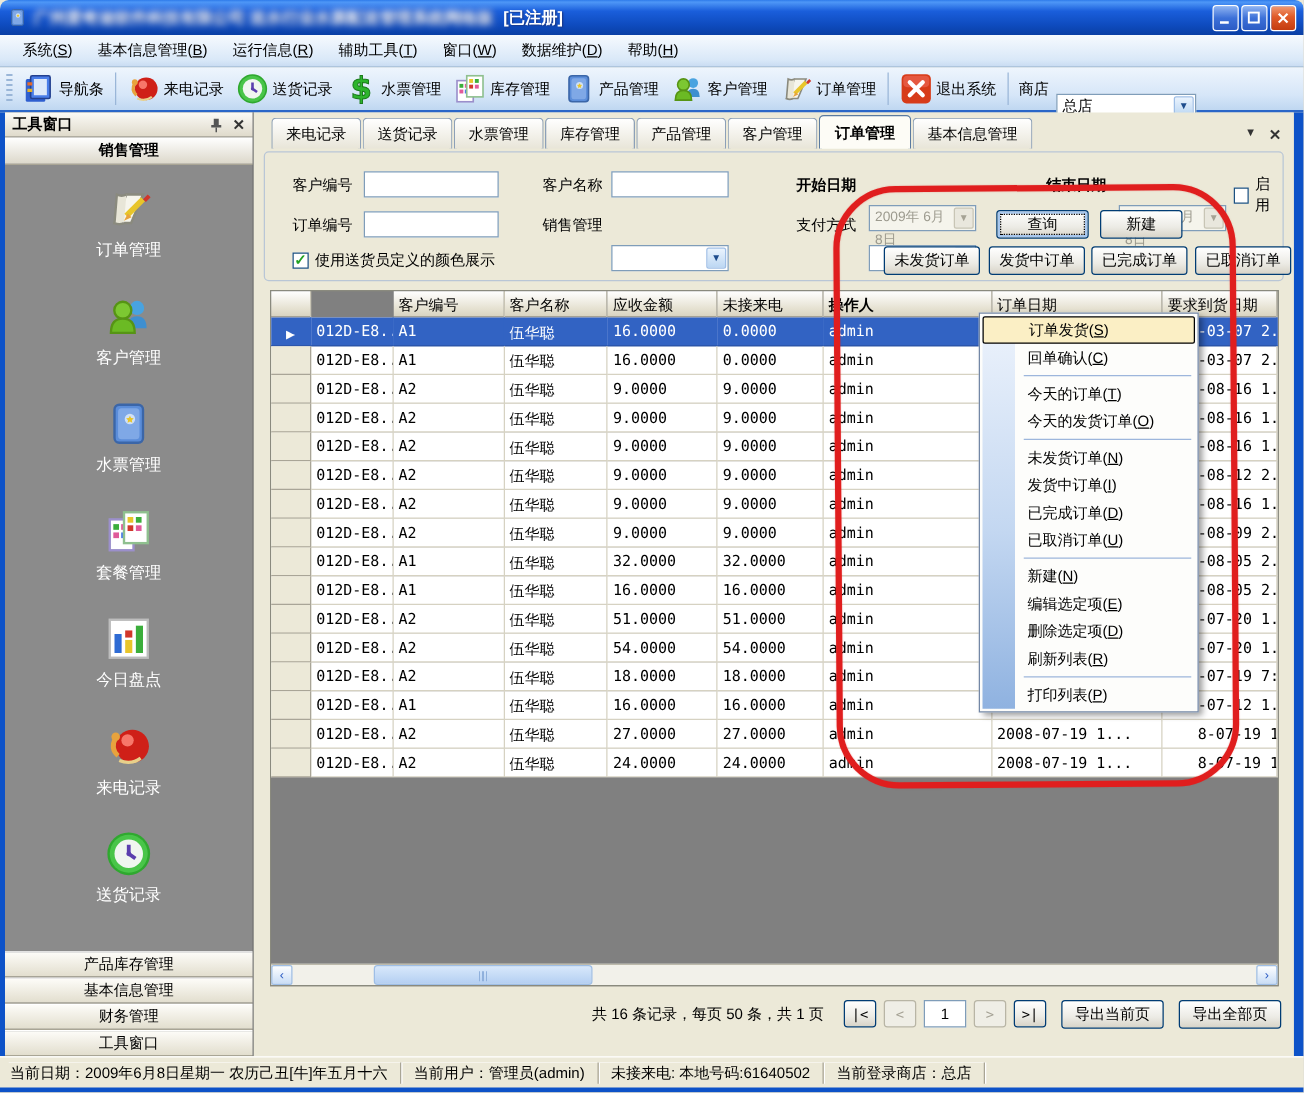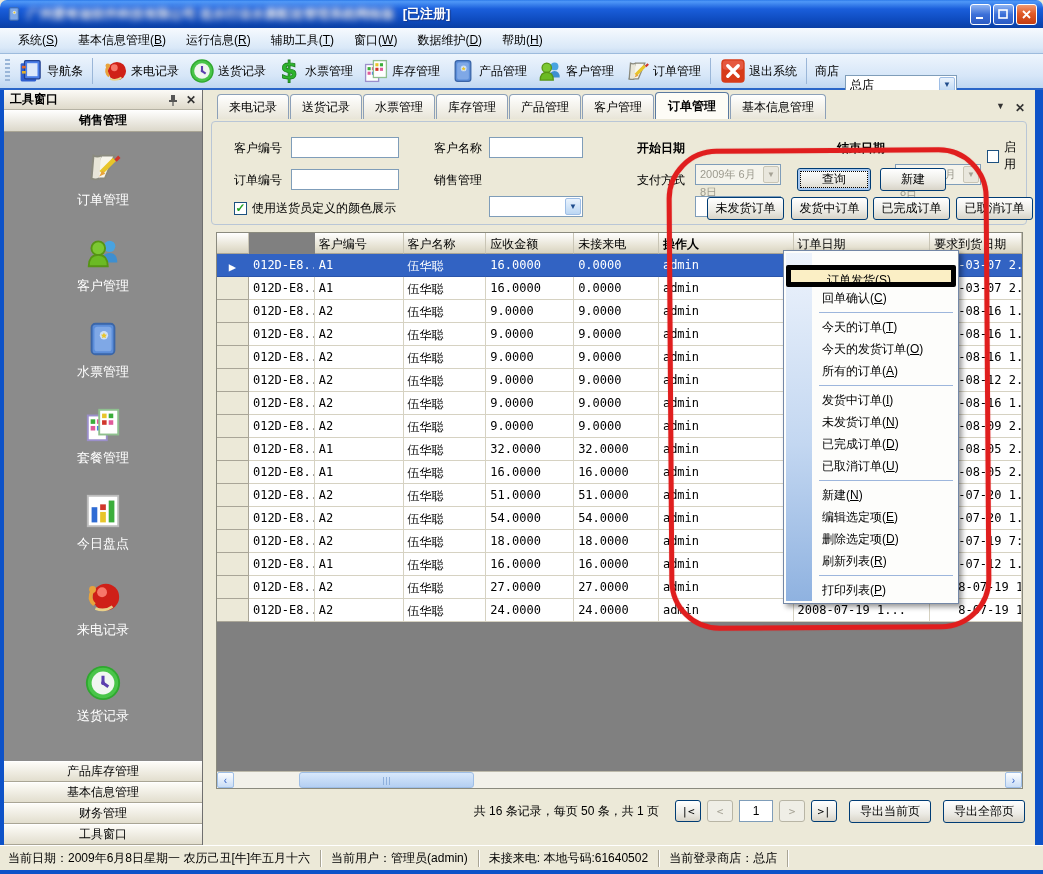--- a/index.html
+++ b/index.html
@@ -128,21 +128,21 @@
   .pg-page { width:34px; height:22px; background:#fff; border:1px solid #7F9DB9; text-align:center; font-size:12px; }
   .pg-export { height:23px; padding:0 10px; margin-left:6px; background:linear-gradient(180deg,#FFFFFF,#ECEBE5 60%,#D8D4C8);
     border:1px solid #003C74; border-radius:3px; cursor:pointer; font-size:12px; font-family:"Liberation Sans",sans-serif; }
   
   .ctx { position:absolute; left:580px; top:160px; width:176px; z-index:40;
     background:#FDFDFB; border:1px solid #7387A6; box-shadow:3px 3px 5px rgba(0,0,0,.4); padding:2px; }
   .ctx-strip { position:absolute; left:2px; top:2px; bottom:2px; width:26px;
     background:linear-gradient(180deg,#EDF3FC 0%,#C3D7F1 55%,#8FB2E0 100%); }
   .ctx-item { position:relative; height:22px; line-height:22px; padding:0 12px 0 36px; white-space:nowrap; cursor:pointer; }
   .ctx-item u { text-decoration:underline; }
-  .ctx-item.hl { background:#FBEFC5; border:5px solid #000000; border-radius:2px; height:22px; line-height:20px;margin-top:12px; }
+  .ctx-item.hl { background:#FBEFC5; border:1px solid #000000; border-radius:2px; height:22px; line-height:20px; }
   .ctx-sep { border-top:1px solid #9DB6DC; margin:3px 3px 3px 33px; }
   
   .red-ring { position:absolute; left:465px; top:58px; width:322px; height:482px;
     border:5px solid #E01E1E; border-radius:50px; z-index:50; pointer-events:none;
     transform:rotate(-0.4deg); box-shadow:0 0 1px rgba(224,30,30,.5), inset 0 0 1px rgba(224,30,30,.5); }
   
   .statusbar { position:absolute; left:0; top:845px; width:1043px; height:25px;
     background:#ECE9D8; border-top:1px solid #fff; display:flex; align-items:center; padding:0 6px; }
   .st-seg { padding:0 10px; border-right:1px solid #A9A595; box-shadow:1px 0 0 #fff; white-space:nowrap; }
   .st-seg:first-child { padding-left:2px; }
@@ -695,24 +695,23 @@
         <button class="pg-export">导出全部页</button>
       </div>
 
       <div class="ctx" id="ctx">
         <div class="ctx-strip"></div>
       <div class="ctx-item hl">订单发货(<u>S</u>)</div>
           <div class="ctx-item">回单确认(<u>C</u>)</div>
           <div class="ctx-sep"></div>
           <div class="ctx-item">今天的订单(<u>T</u>)</div>
           <div class="ctx-item">今天的发货订单(<u>O</u>)</div>
-          <div class="ctx-item">所有的订单(<u>A</u>)</div>
           <div class="ctx-sep"></div>
+          <div class="ctx-item">未发货订单(<u>N</u>)</div>
           <div class="ctx-item">发货中订单(<u>I</u>)</div>
-          <div class="ctx-item">未发货订单(<u>N</u>)</div>
           <div class="ctx-item">已完成订单(<u>D</u>)</div>
           <div class="ctx-item">已取消订单(<u>U</u>)</div>
           <div class="ctx-sep"></div>
           <div class="ctx-item">新建(<u>N</u>)</div>
           <div class="ctx-item">编辑选定项(<u>E</u>)</div>
           <div class="ctx-item">删除选定项(<u>D</u>)</div>
           <div class="ctx-item">刷新列表(<u>R</u>)</div>
           <div class="ctx-sep"></div>
           <div class="ctx-item">打印列表(<u>P</u>)</div>
         </div>

